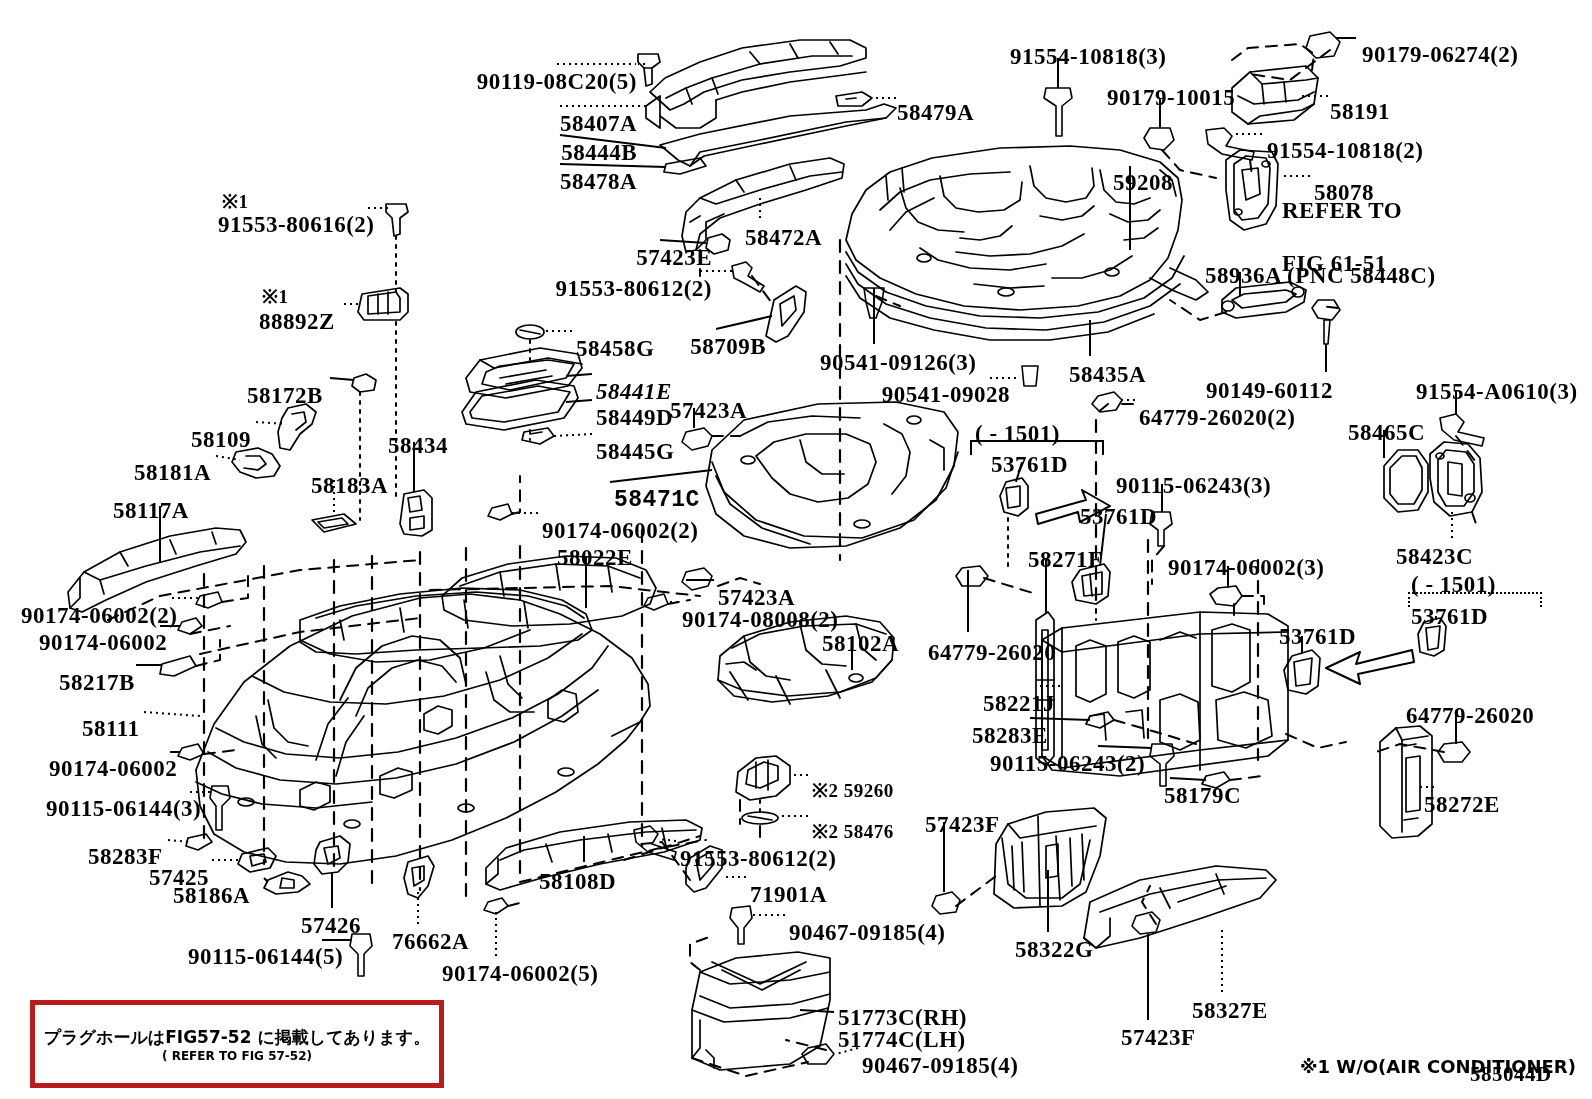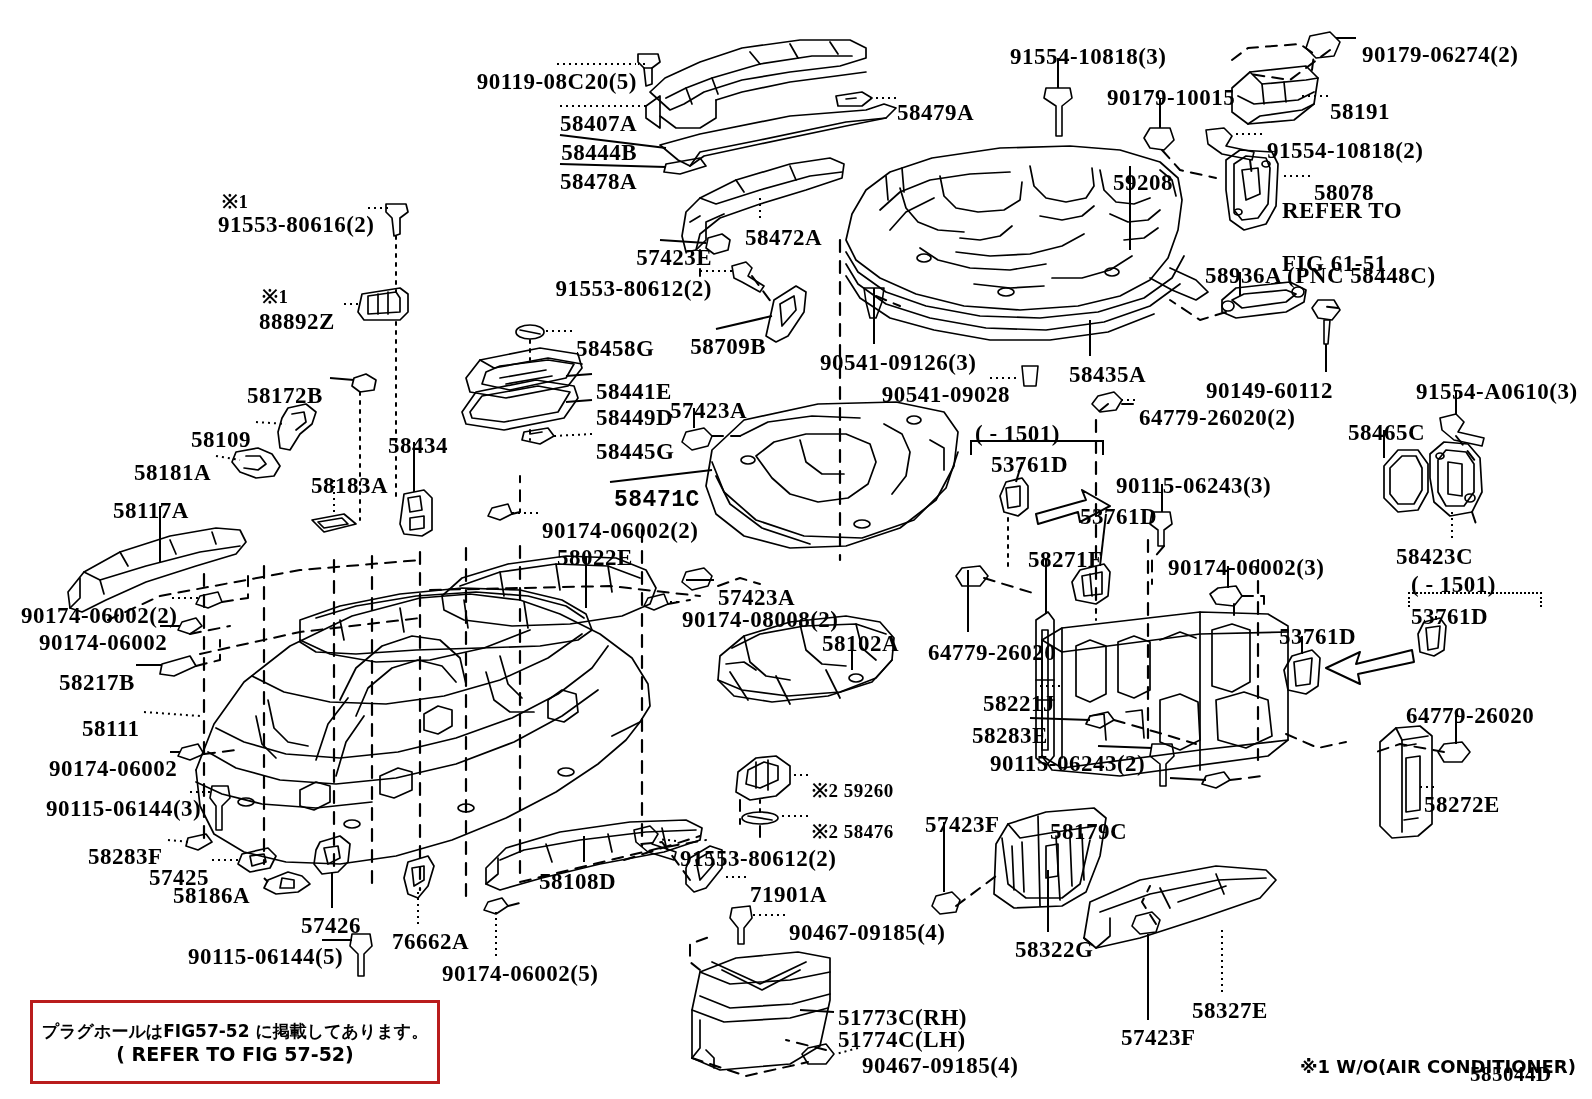--- a/index.html
+++ b/index.html
@@ -21,26 +21,26 @@
   .lbl.r{transform:translateX(-100%);}
   .mark{font-size:19px;font-weight:bold;}
   
   #art{position:absolute;left:0;top:0;width:1592px;height:1099px;}
   #art path,#art polyline,#art polygon,#art line,#art ellipse,#art circle,#art rect{
     vector-effect:non-scaling-stroke;
   }
   
   #notebox{
     position:absolute;left:30px;top:1000px;width:404px;height:78px;
-    border:3px solid #b91c1c;background:#fff;
+    border:5px solid #b91c1c;background:#fff;
     display:flex;flex-direction:column;align-items:center;justify-content:center;
   }
   #notebox .n1{font-size:17px;font-weight:bold;font-family:"DejaVu Sans",sans-serif;}
   #notebox .n2{font-size:16px;font-weight:bold;font-family:"DejaVu Sans",sans-serif;}
-  #notebox .n3{font-size:19px;font-weight:bold;font-family:"DejaVu Sans",sans-serif;}
+  #notebox .n3{font-size:12px;font-weight:bold;font-family:"DejaVu Sans",sans-serif;}
   #footnotes{position:absolute;left:1300px;top:1006px;font-family:"DejaVu Sans",sans-serif;
     font-size:18px;font-weight:bold;line-height:1.35;white-space:pre;}
   #figcode{position:absolute;left:1470px;top:1062px;font-size:21px;font-weight:bold;
     font-family:"Liberation Serif",serif;letter-spacing:.5px;}
   .brk{position:absolute;border:2px solid #000;border-bottom:none;height:13px;}
   .brk.dot{border:2px dotted #000;border-bottom:none;}
 </style>
 </head>
 <body>
 
@@ -692,21 +692,21 @@
       <div class="lbl" style="left: 49px; top: 757px;">90174-06002</div>
       <div class="lbl" style="left: 46px; top: 797px;">90115-06144(3)</div>
       <div class="lbl" style="left: 88px; top: 845px;">58283F</div>
       <div class="lbl" style="left: 149px; top: 866px;">57425</div>
       <div class="lbl" style="left: 173px; top: 884px;">58186A</div>
       <div class="lbl" style="left: 301px; top: 914px;">57426</div>
       <div class="lbl" style="left: 188px; top: 945px;">90115-06144(5)</div>
       <div class="lbl" style="left: 392px; top: 930px;">76662A</div>
       <div class="lbl" style="left: 442px; top: 962px;">90174-06002(5)</div>
       <div class="lbl" style="left: 576px; top: 337px;">58458G</div>
-      <div class="lbl" style="left: 596px; top: 380px;">58441E</div>
+      <div class="lbl" style="left: 596px; top: 380px; font-style: italic;">58441E</div>
       <div class="lbl" style="left: 596px; top: 406px;">58449D</div>
       <div class="lbl" style="left: 596px; top: 440px;">58445G</div>
       <div class="lbl" style="left: 670px; top: 399px;">57423A</div>
       <div class="lbl" style="left: 614px; top: 488px; font-family: Liberation Mono, monospace;">58471C</div>
       <div class="lbl" style="left: 542px; top: 519px;">90174-06002(2)</div>
       <div class="lbl" style="left: 557px; top: 546px;">58022E</div>
       <div class="lbl" style="left: 718px; top: 586px;">57423A</div>
       <div class="lbl" style="left: 682px; top: 608px;">90174-08008(2)</div>
       <div class="lbl" style="left: 822px; top: 632px;">58102A</div>
       <div class="lbl mark" style="left: 812px; top: 781px;">※2 59260</div>
@@ -726,21 +726,21 @@
       <div class="lbl" style="left: 1168px; top: 556px;">90174-06002(3)</div>
       <div class="lbl" style="left: 1028px; top: 548px;">58271F</div>
       <div class="lbl" style="left: 928px; top: 641px;">64779-26020</div>
       <div class="lbl" style="left: 1279px; top: 625px;">53761D</div>
       <div class="lbl" style="left: 1411px; top: 573px;">( - 1501)</div>
       <div class="lbl" style="left: 1411px; top: 605px;">53761D</div>
       <div class="lbl" style="left: 1406px; top: 704px;">64779-26020</div>
       <div class="lbl" style="left: 983px; top: 692px;">58221J</div>
       <div class="lbl" style="left: 972px; top: 724px;">58283E</div>
       <div class="lbl" style="left: 990px; top: 752px;">90115-06243(2)</div>
-      <div class="lbl" style="left: 1050px; top: 784px; margin-top: 36px;">58179C</div>
+      <div class="lbl" style="left: 1164px; top: 784px;">58179C</div>
       <div class="lbl" style="left: 1424px; top: 793px;">58272E</div>
       <div class="lbl" style="left: 925px; top: 813px;">57423F</div>
       <div class="lbl" style="left: 1015px; top: 938px;">58322G</div>
       <div class="lbl" style="left: 1192px; top: 999px;">58327E</div>
       <div class="lbl" style="left: 1121px; top: 1026px;">57423F</div>
       <div class="lbl" style="left: 1282px; top: 199px;">REFER TO</div>
       <div class="lbl" style="left: 1282px; top: 228px; margin-top: 24px;">FIG 61-51</div>
     </div>
 
   <div id="notebox">

